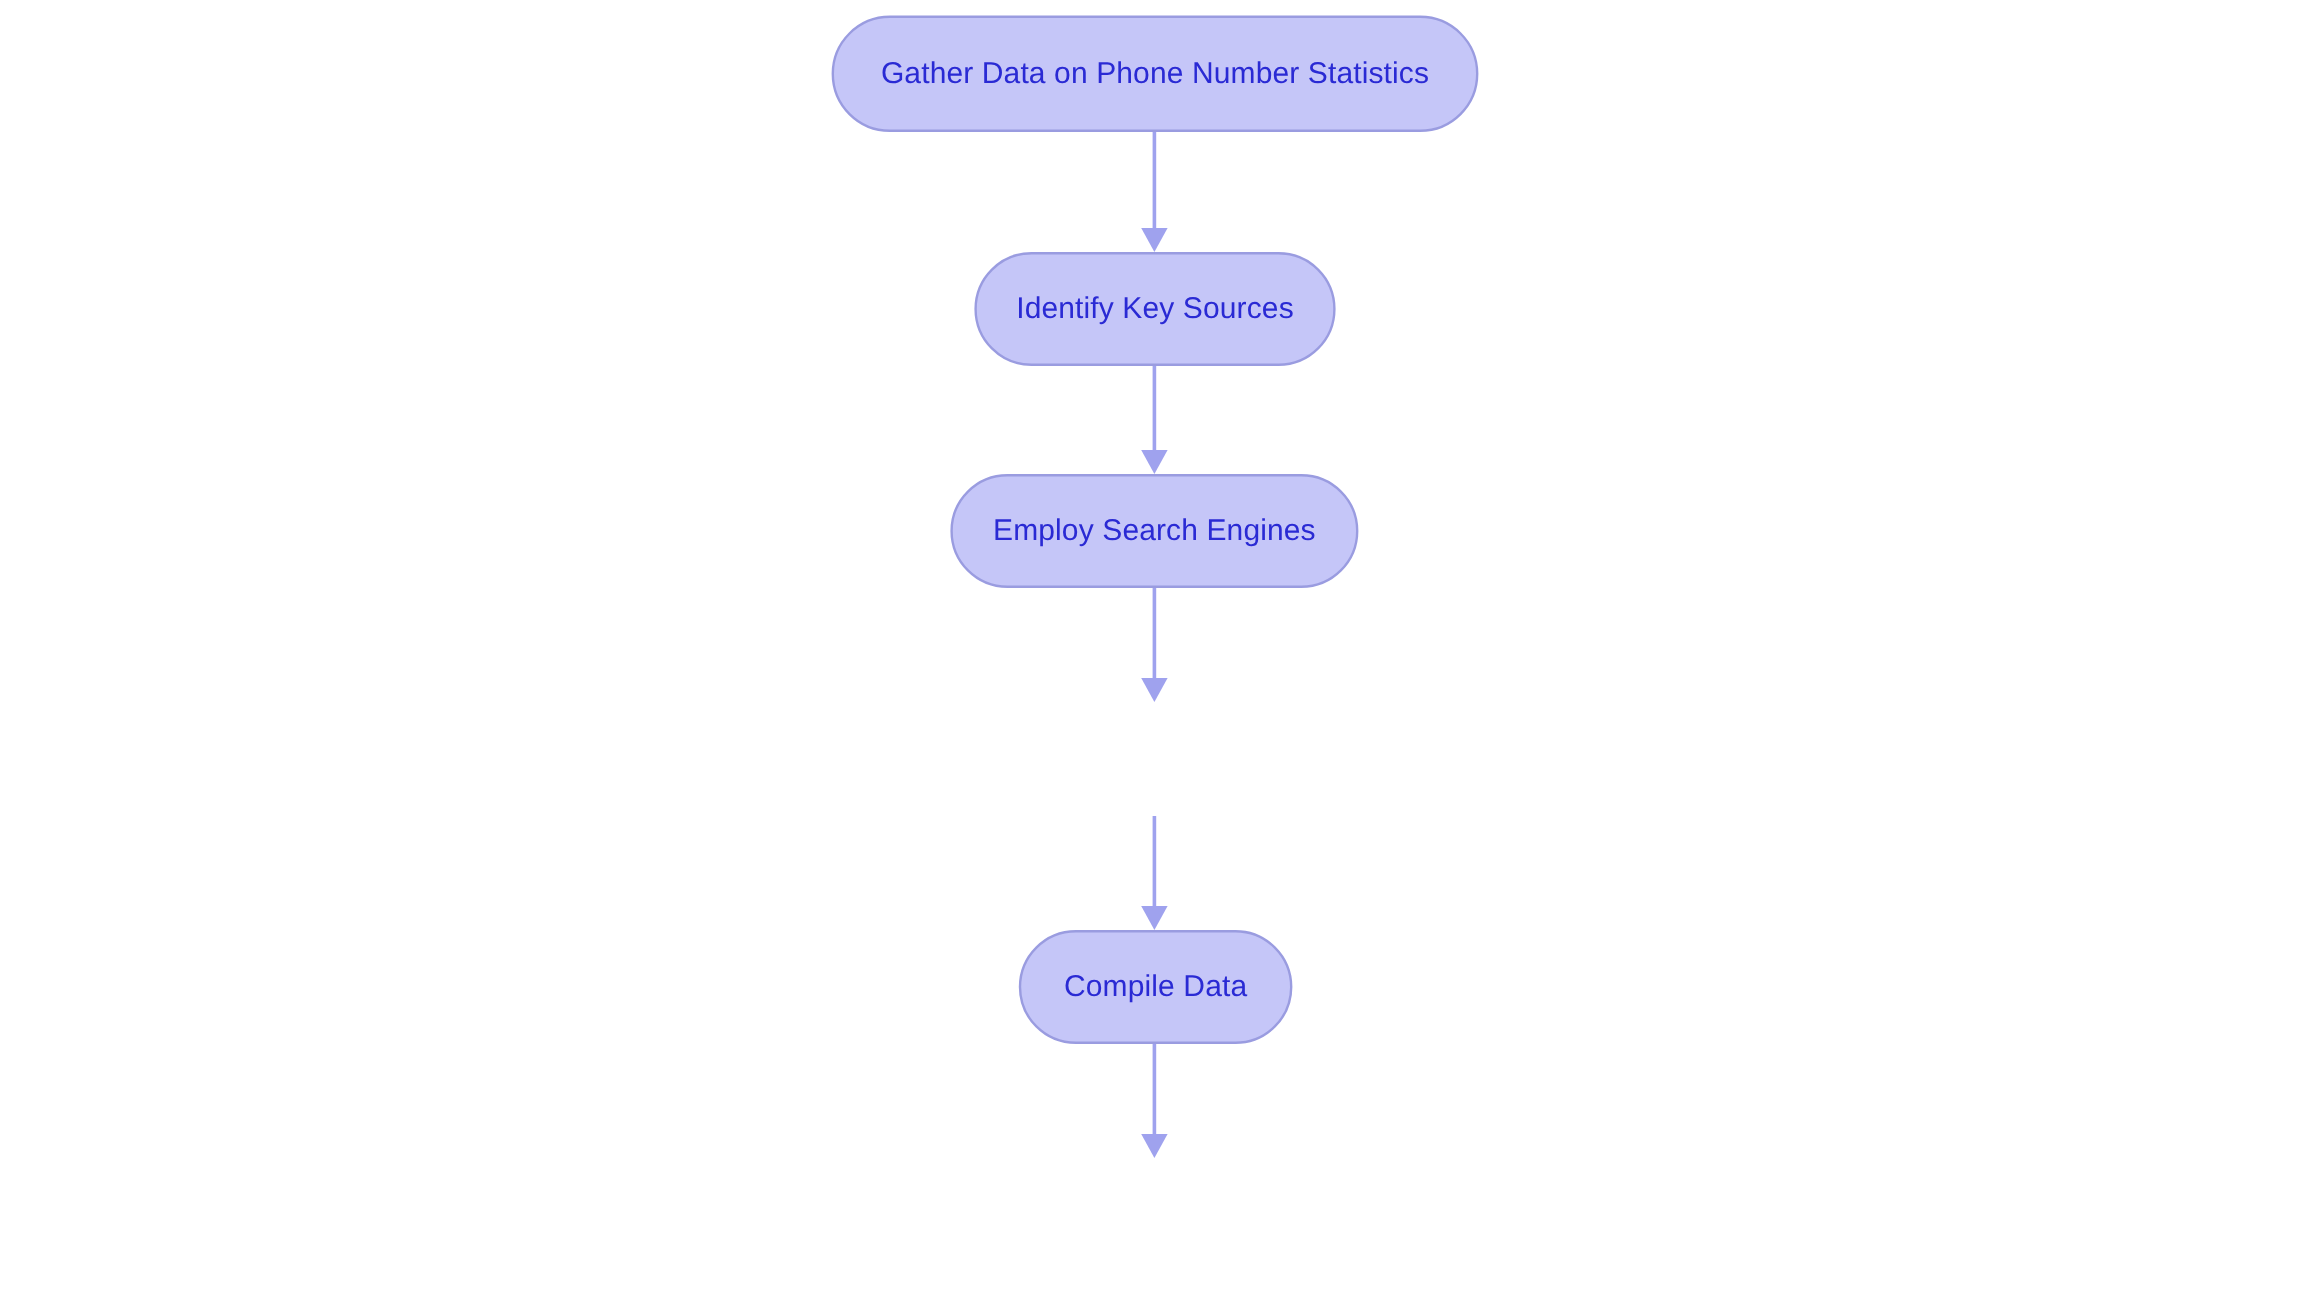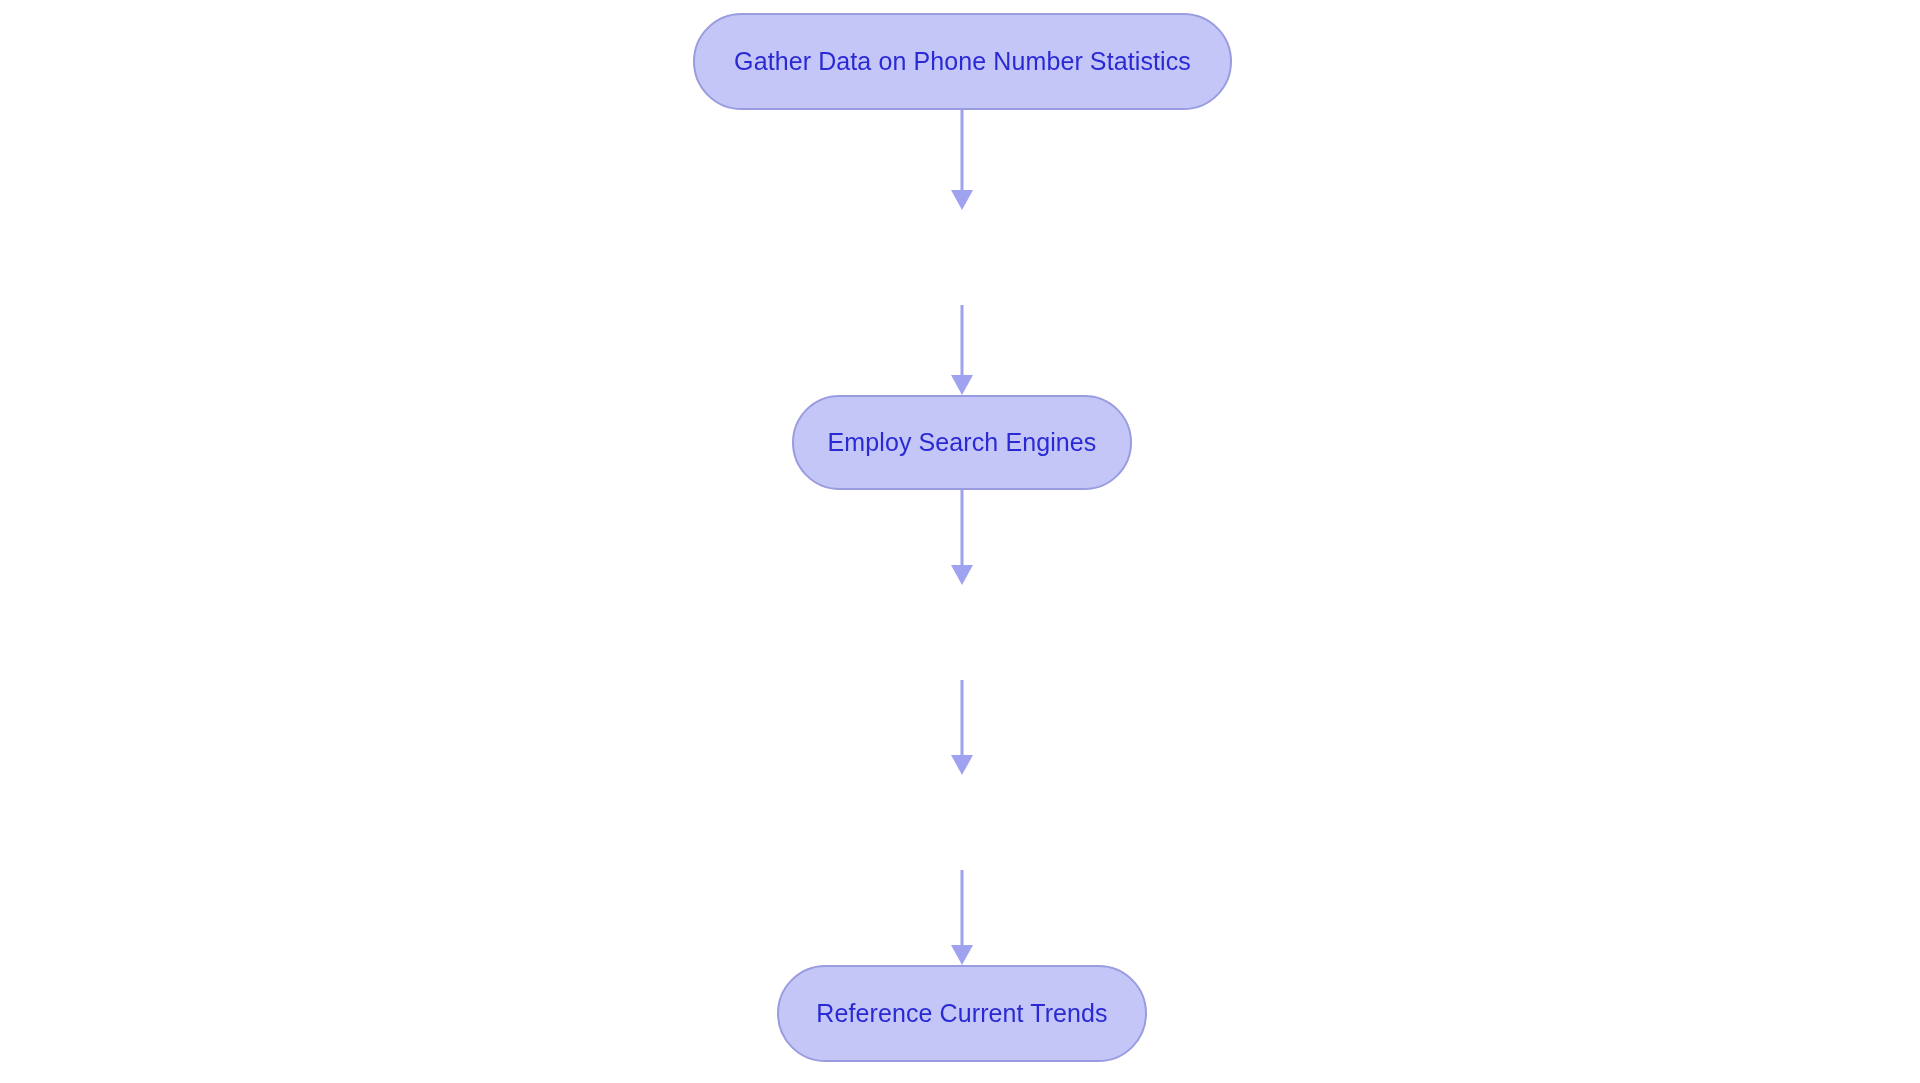--- a/index.html
+++ b/index.html
@@ -108,21 +108,24 @@
       <div class="connector-arrow" style="top: 75px; border-top-color: rgb(159, 162, 238);"></div>
     </div>
     <div class="connector" style="left: 951px; top: 870px; width: 22px; height: 95px;">
       <div class="connector-line" style="height: 75px; width: 3px; background: rgb(159, 162, 238);"></div>
       <div class="connector-arrow" style="top: 75px; border-top-color: rgb(159, 162, 238);"></div>
     </div>
 
     <div class="node" style="left: 693px; top: 13px; width: 539px; height: 97px; background: rgb(197, 198, 248); border-color: rgb(154, 156, 224); color: rgb(42, 42, 212);">
       <span class="node-label">Gather Data on Phone Number Statistics</span>
     </div>
+    <div class="node" style="left: 812px; top: 210px; width: 301px; height: 95px; background: rgb(197, 198, 248); border-color: rgb(154, 156, 224); color: rgb(42, 42, 212);">
+      <span class="node-label">Identify Key Sources</span>
+    </div>
     <div class="node" style="left: 792px; top: 395px; width: 340px; height: 95px; background: rgb(197, 198, 248); border-color: rgb(154, 156, 224); color: rgb(42, 42, 212); justify-content: center;">
       <span class="node-label">Employ Search Engines</span>
     </div>
-    <div class="node" style="left: 777px; top: 965px; width: 370px; height: 97px; background: rgb(197, 198, 248); border-color: rgb(154, 156, 224); color: rgb(42, 42, 212);">
-      <span class="node-label">Reference Current Trends</span>
+    <div class="node" style="left: 849px; top: 775px; width: 228px; height: 95px; background: rgb(197, 198, 248); border-color: rgb(154, 156, 224); color: rgb(42, 42, 212);">
+      <span class="node-label">Compile Data</span>
     </div>
 
   </div>
 </div>
 
 </body></html>

